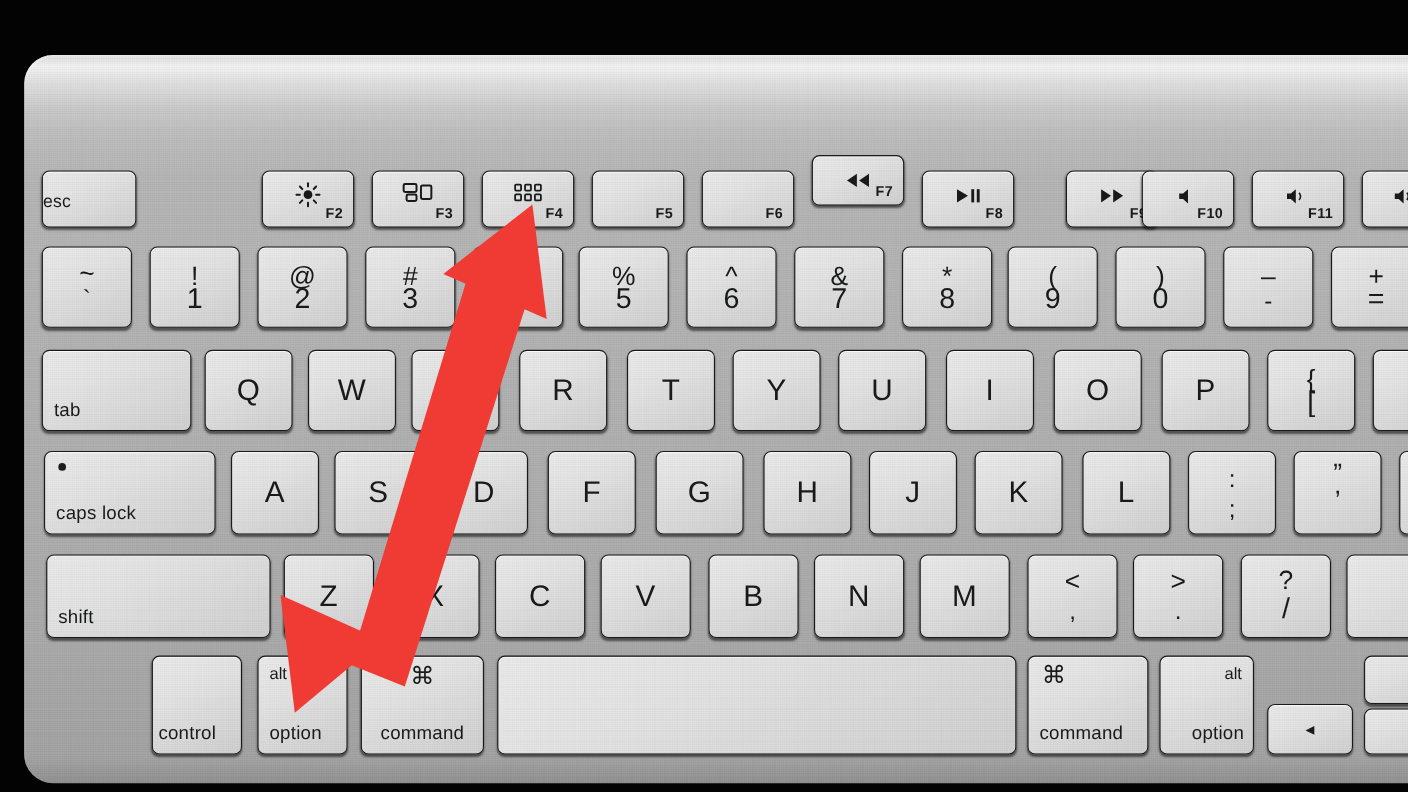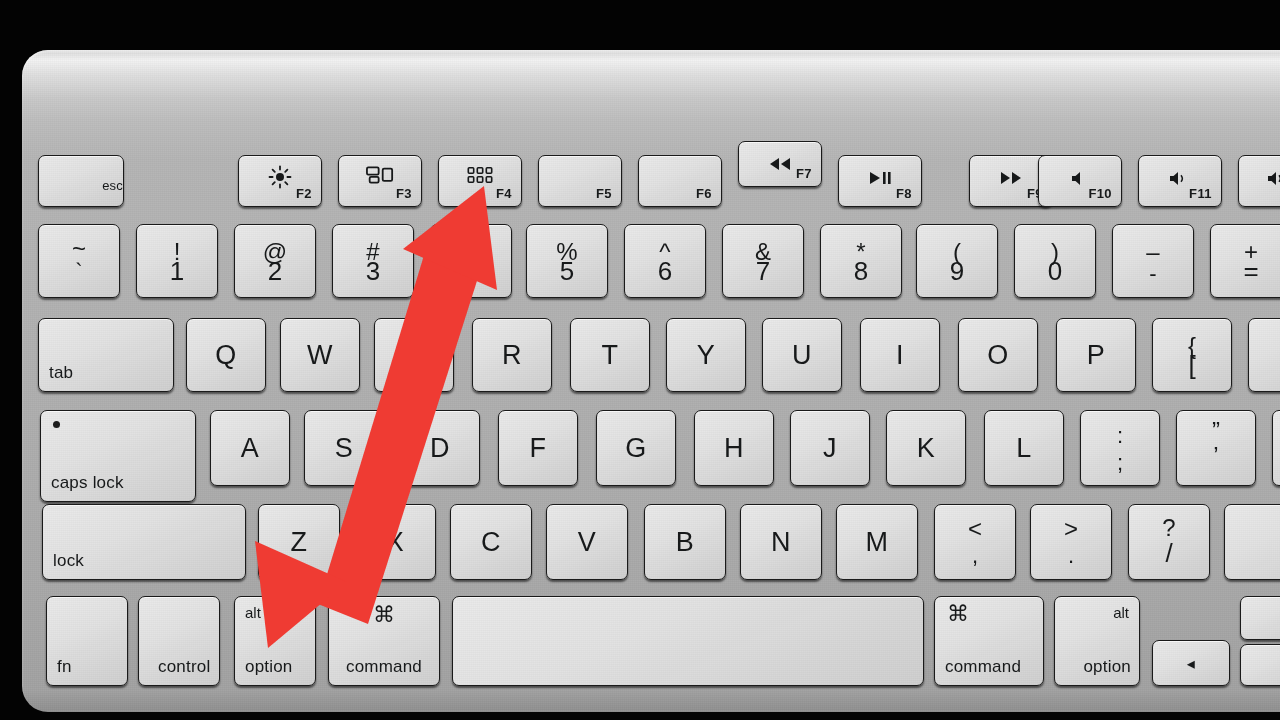--- a/index.html
+++ b/index.html
@@ -164,21 +164,21 @@
 <body>
 
 <div id="scene">
 
   <div id="keyboard-body">
     <div id="body-noise"></div>
   </div>
 
   <div class="key" style="left:38px;top:155px;width:86px;height:52px;">
     <div class="noise"></div>
-    <span class="lbl-bl" style="left:0;right:0;text-align:right;bottom:13px;font-size:13px;padding-left:16px;">esc</span>
+    <span class="lbl-bl" style="left:0;right:0;text-align:left;bottom:13px;font-size:16px;">esc</span>
   </div>
 
 
   <div class="key" style="left:238px;top:155px;width:84px;height:52px;">
     <div class="noise"></div>
     <span class="fn-glyph">
       <svg width="24" height="24" viewBox="0 0 24 24" fill="none" stroke="#17191a" stroke-width="1.8">
         <circle cx="12" cy="12" r="4" fill="#17191a" stroke="none"></circle>
         <g stroke-linecap="round">
           <line x1="12" y1="1.5" x2="12" y2="4.6"></line>
@@ -412,21 +412,21 @@
     <div class="noise"></div>
     <span class="lbl-upper">{</span>
     <span class="lbl-lower">[</span>
   </div>
   <div class="key" style="left:1248px;top:318px;width:80px;height:74px;">
     <div class="noise"></div>
     <span class="lbl-upper">}</span>
     <span class="lbl-lower">]</span>
   </div>
 
-  <div class="key" style="left:40px;top:410px;width:156px;height:92px;">
+  <div class="key" style="left:40px;top:410px;width:156px;height:76px;">
     <div class="noise"></div>
     <span class="caps-dot"></span>
     <span class="lbl-bl">caps lock</span>
   </div>
   <div class="key" style="left:210px;top:410px;width:80px;height:76px;">
     <div class="noise"></div>
     <span class="lbl-center">A</span>
   </div>
   <div class="key" style="left:304px;top:410px;width:80px;height:76px;">
     <div class="noise"></div>
@@ -469,21 +469,21 @@
     <div class="noise"></div>
     <span class="lbl-upper" style="top:8%;font-size:24px;">”</span>
     <span class="lbl-lower" style="bottom:20%;font-size:24px;">’</span>
   </div>
   <div class="key" style="left:1272px;top:410px;width:80px;height:76px;">
     <div class="noise"></div>
   </div>
 
   <div class="key" style="left:42px;top:504px;width:204px;height:76px;">
     <div class="noise"></div>
-    <span class="lbl-bl">lock</span>
+    <span class="lbl-bl">shift</span>
   </div>
   <div class="key" style="left:258px;top:504px;width:82px;height:76px;">
     <div class="noise"></div>
     <span class="lbl-center">Z</span>
   </div>
   <div class="key" style="left:354px;top:504px;width:82px;height:76px;">
     <div class="noise"></div>
     <span class="lbl-center">X</span>
   </div>
   <div class="key" style="left:450px;top:504px;width:82px;height:76px;">
@@ -518,27 +518,23 @@
   </div>
   <div class="key" style="left:1128px;top:504px;width:82px;height:76px;">
     <div class="noise"></div>
     <span class="lbl-upper" style="top:12%;">?</span>
     <span class="lbl-lower" style="bottom:14%;">/</span>
   </div>
   <div class="key" style="left:1224px;top:504px;width:128px;height:76px;">
     <div class="noise"></div>
   </div>
 
-  <div class="key" style="left:46px;top:596px;width:82px;height:90px;">
-    <div class="noise"></div>
-    <span class="lbl-bl">fn</span>
-  </div>
   <div class="key" style="left:138px;top:596px;width:82px;height:90px;">
     <div class="noise"></div>
-    <span class="lbl-bl" style="left:19px;">control</span>
+    <span class="lbl-bl" style="left:5px;">control</span>
   </div>
   <div class="key" style="left:234px;top:596px;width:82px;height:90px;">
     <div class="noise"></div>
     <span class="lbl-tl">alt</span>
     <span class="lbl-bl">option</span>
   </div>
   <div class="key" style="left:328px;top:596px;width:112px;height:90px;">
     <div class="noise"></div>
     <span class="lbl-tr" style="right:auto;left:0;width:100%;text-align:center;">⌘</span>
     <span class="lbl-bl" style="left:0;right:0;text-align:center;">command</span>

